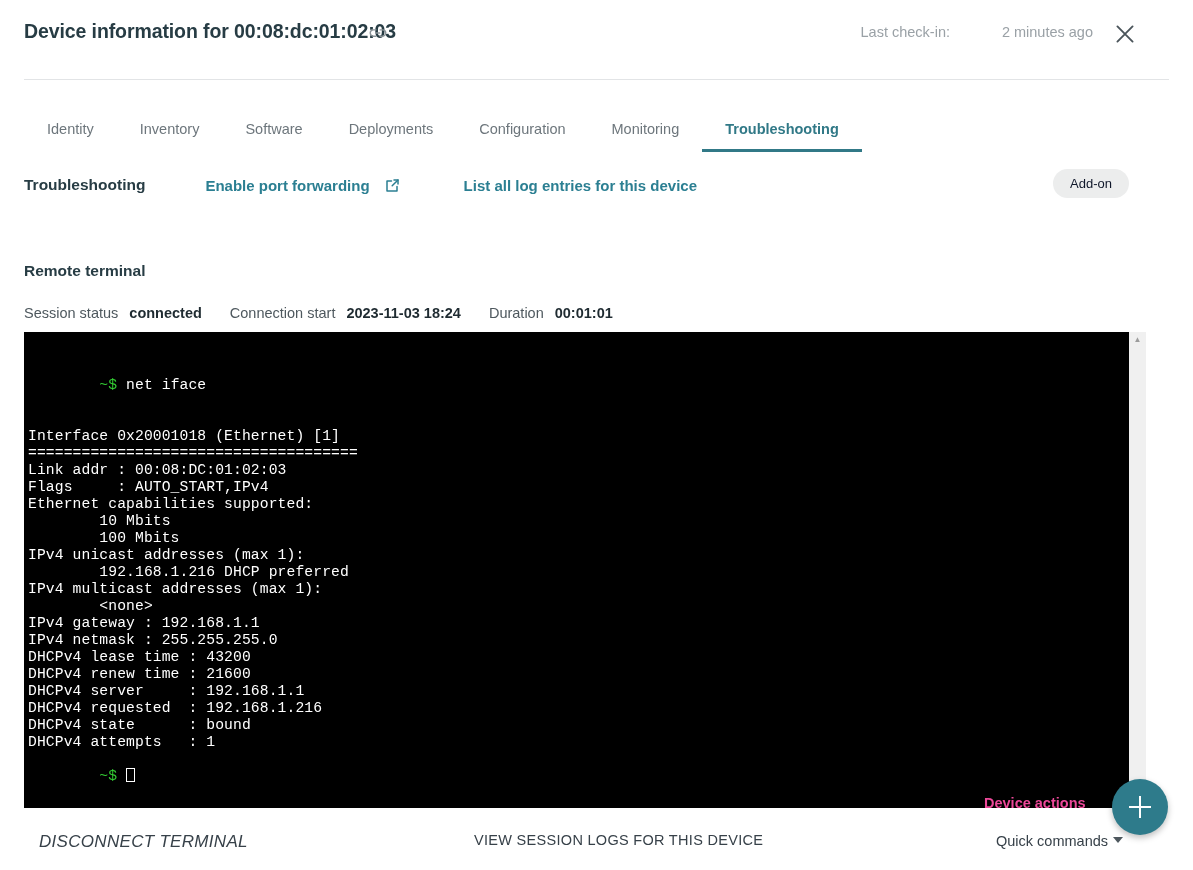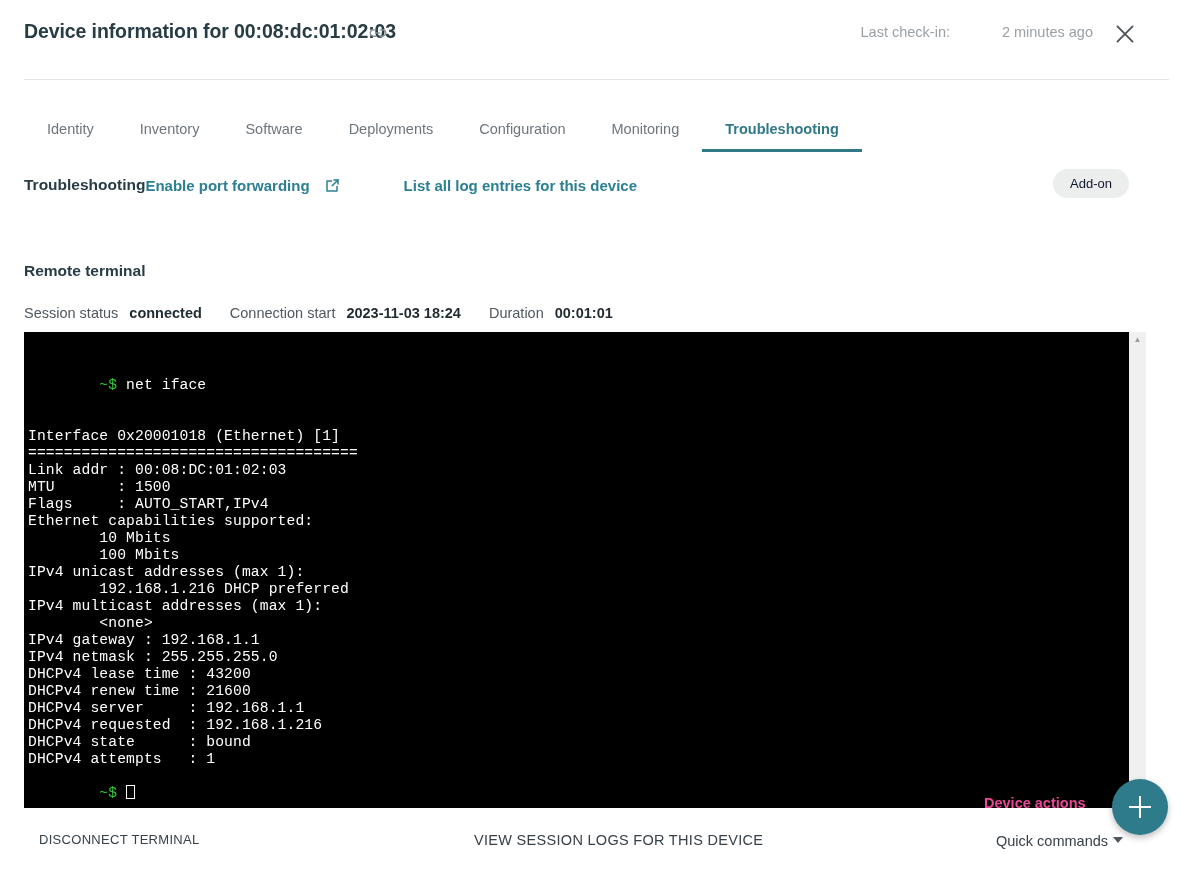--- a/index.html
+++ b/index.html
@@ -113,20 +113,21 @@
     display: flex;
     align-items: center;
   }
   .section-title {
     font-size: 15.5px;
     font-weight: bold;
     color: #273c44;
     white-space: nowrap;
   }
   .action-link {
+    margin-left: 60px;
     font-size: 15px;
     font-weight: bold;
     color: #2b7f92;
     cursor: pointer;
     white-space: nowrap;
     display: flex;
     align-items: center;
   }
   .ext-icon {
     display: inline-block;
@@ -221,25 +222,26 @@
     left: 2px; top: 15px;
     width: 13px;
     height: 0px;
     background: #cdcdcd;
   }
 
   
   .disconnect-btn {
     position: absolute;
     left: 39px; top: 832px;
-    font-size: 13px;
+    font-size: 17px;
     color: #374149;
     letter-spacing: 0.3px;
     cursor: pointer;
     white-space: nowrap;
+    font-style: italic;
   }
   .viewlogs-btn {
     position: absolute;
     left: 474px; top: 832px;
     font-size: 14.5px;
     color: #374149;
     letter-spacing: 0.3px;
     cursor: pointer;
     white-space: nowrap;
   }
@@ -372,21 +374,20 @@
   <div class="terminal-wrap">
     <div class="terminal">
       <div class="term-line">
         <span class="prompt">~$</span><span> </span><span>net iface</span>
       </div>
       <div id="term-lines">
           <div class="term-line blank"> </div>
           <div class="term-line">Interface 0x20001018 (Ethernet) [1]</div>
           <div class="term-line">=====================================</div>
           <div class="term-line">Link addr : 00:08:DC:01:02:03</div>
-          <div class="term-line">MTU       : 1500</div>
           <div class="term-line">Flags     : AUTO_START,IPv4</div>
           <div class="term-line">Ethernet capabilities supported:</div>
           <div class="term-line">        10 Mbits</div>
           <div class="term-line">        100 Mbits</div>
           <div class="term-line">IPv4 unicast addresses (max 1):</div>
           <div class="term-line">        192.168.1.216 DHCP preferred</div>
           <div class="term-line">IPv4 multicast addresses (max 1):</div>
           <div class="term-line">        &lt;none&gt;</div>
           <div class="term-line">IPv4 gateway : 192.168.1.1</div>
           <div class="term-line">IPv4 netmask : 255.255.255.0</div>

